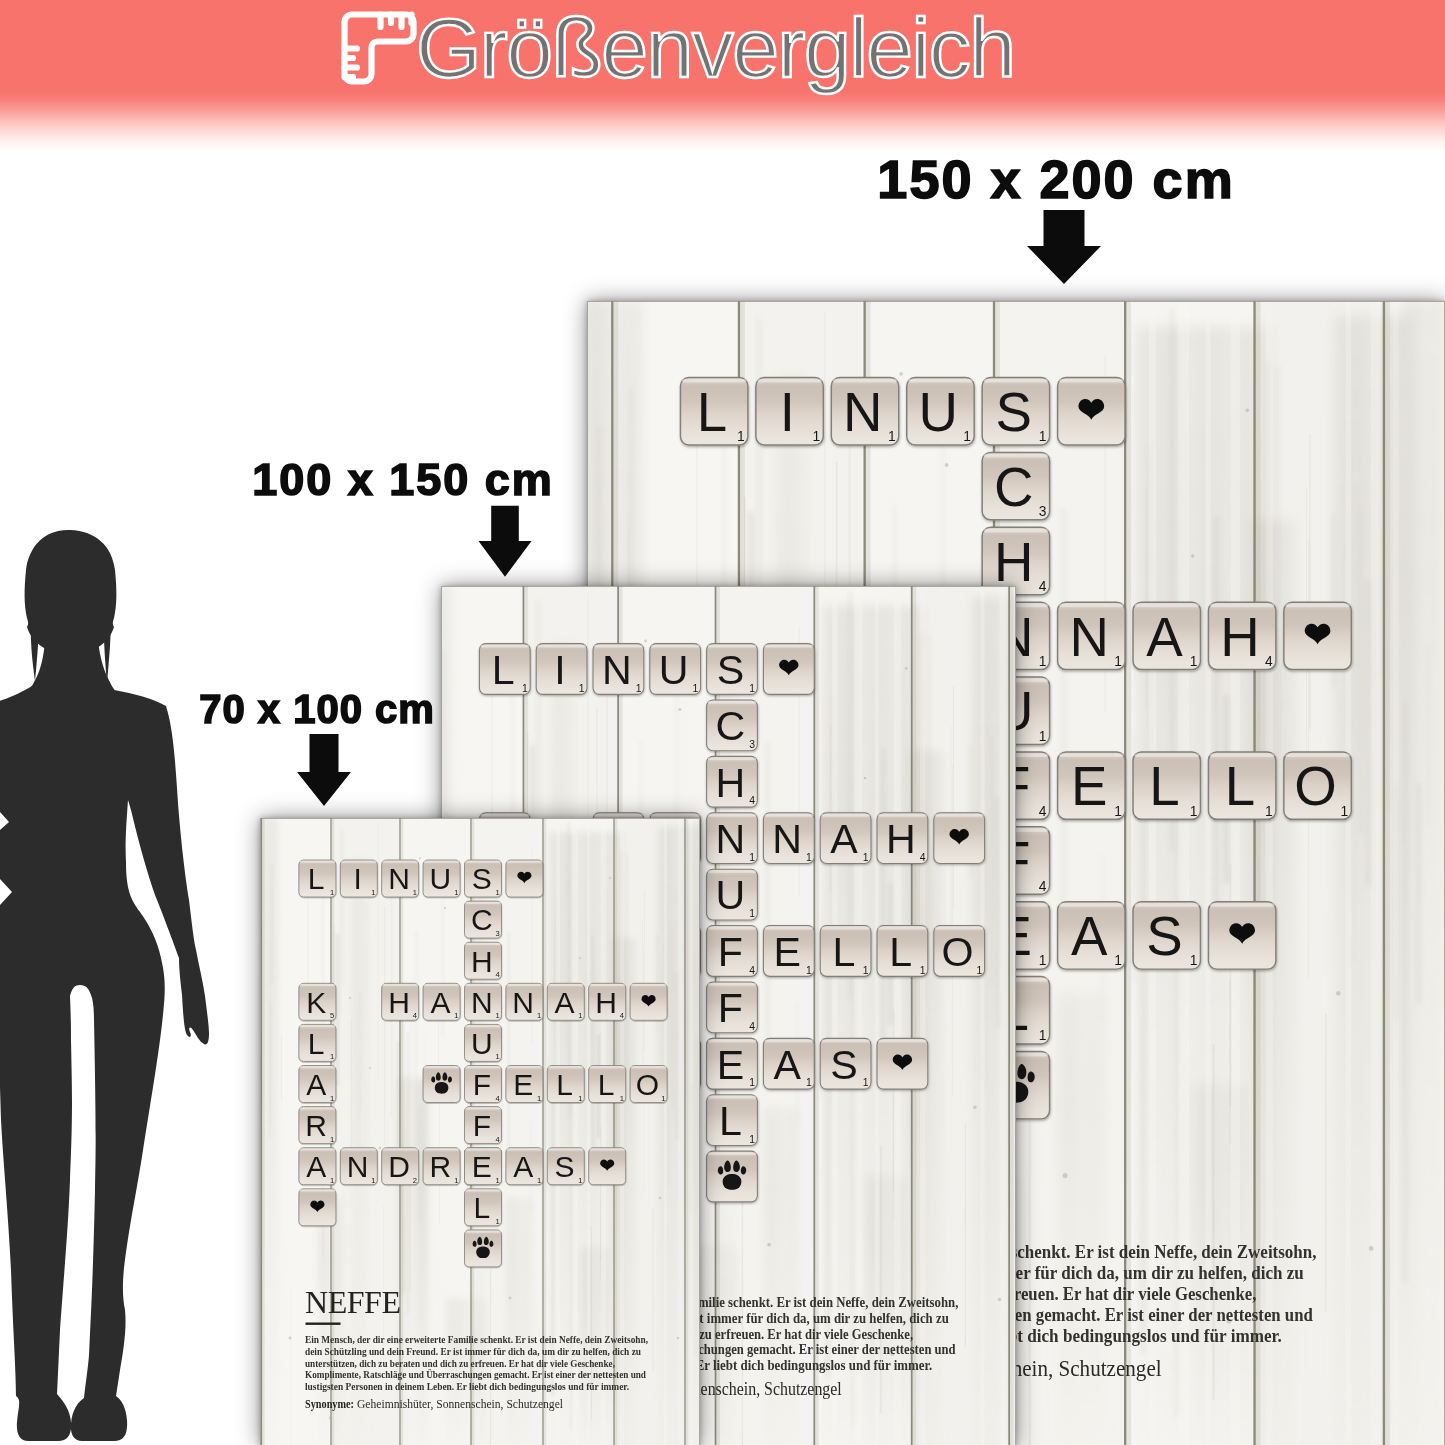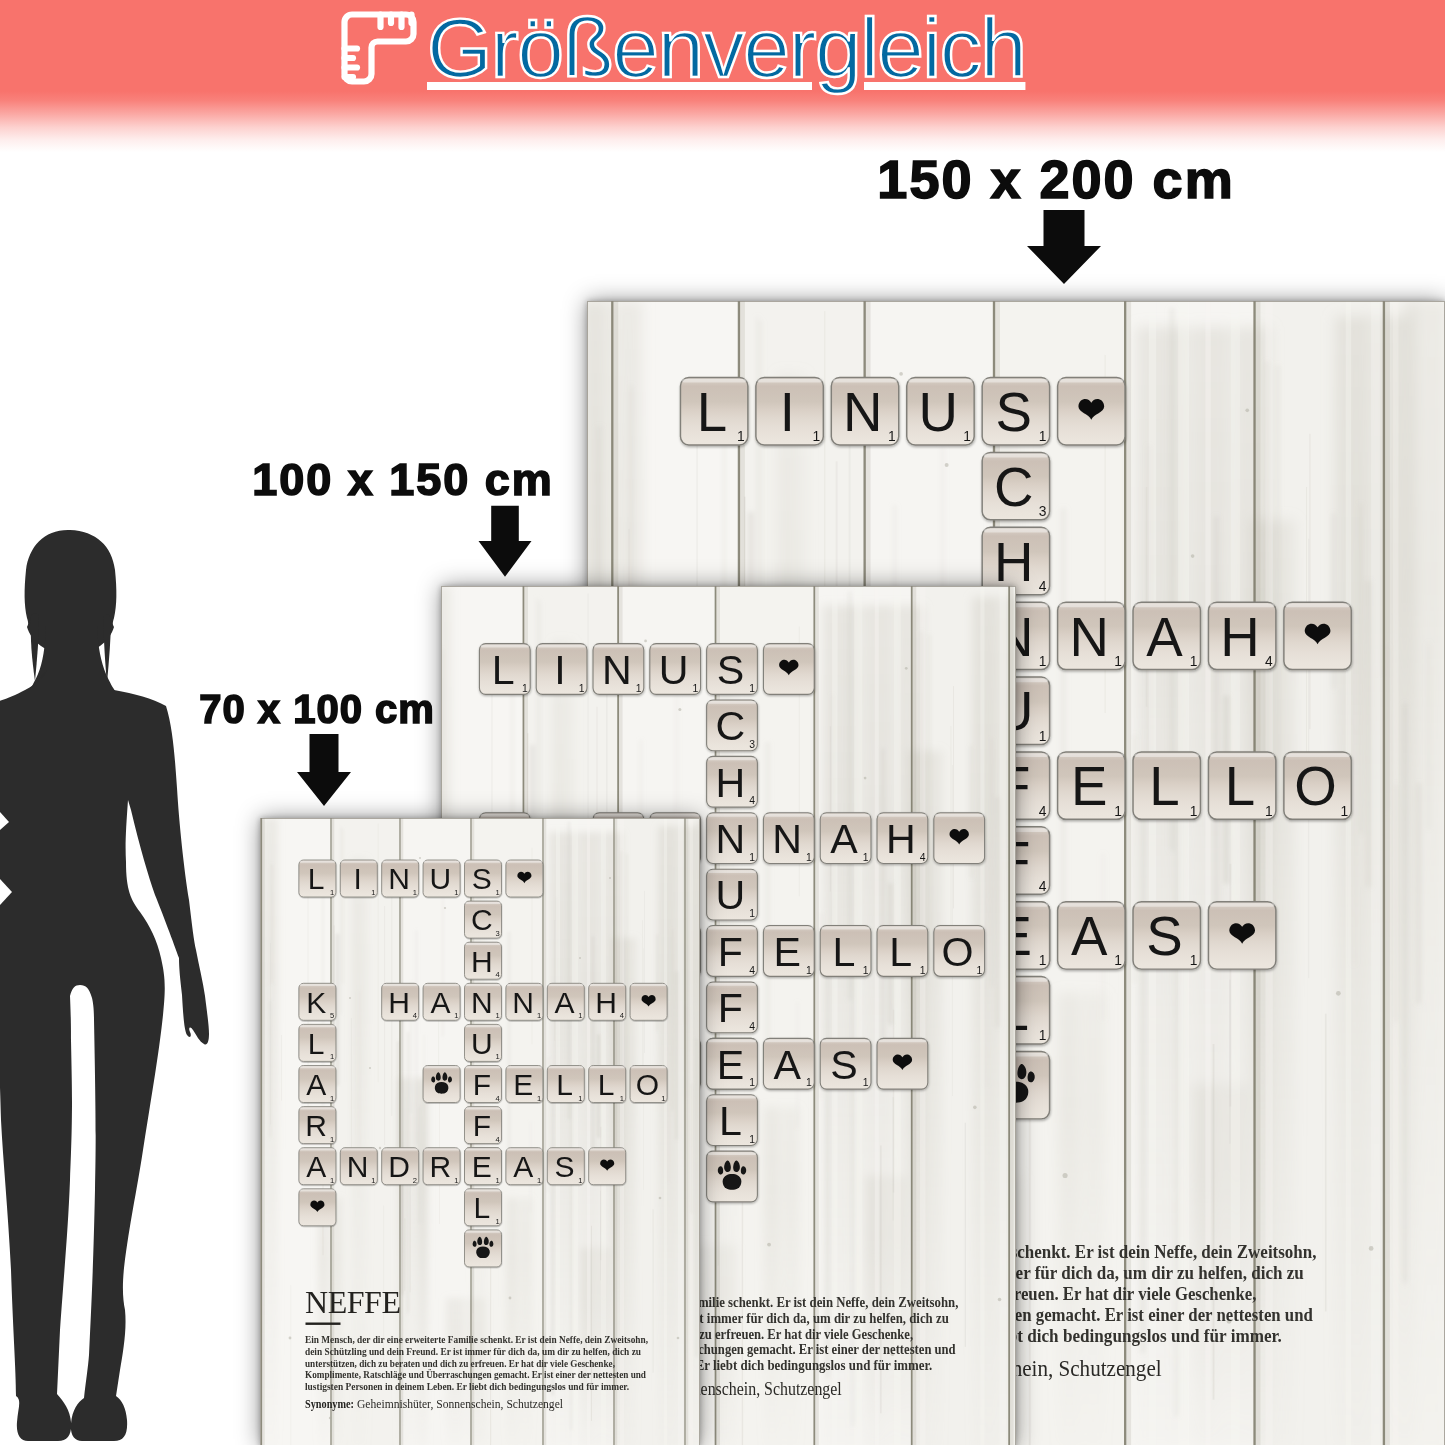--- a/index.html
+++ b/index.html
@@ -414,21 +414,21 @@
       <path d="M50,3.5 L50,12"></path>
       <path d="M60.5,3.5 L60.5,16"></path>
       <path d="M70.5,3.5 L70.5,12"></path>
 <path d="M3.5,37.5 L16,37.5"></path>
       <path d="M3.5,47 L12,47"></path>
       <path d="M3.5,56.5 L16,56.5"></path>
       <path d="M3.5,66 L12,66"></path>
 </g>
 </svg>
 
-<div style="position:absolute;left:427px;top:0px;width:640px;z-index:6;font:400 84px 'Liberation Sans',sans-serif;color:#0369a1;letter-spacing:-1.5px;white-space:nowrap;line-height:96px;text-decoration:underline;-webkit-text-stroke:2.4px #ffffff;">Größenvergleich</div>
+<div style="position:absolute;left:416px;top:0px;width:640px;z-index:6;font:400 84px 'Liberation Sans',sans-serif;color:#737373;letter-spacing:-1.5px;white-space:nowrap;line-height:96px;-webkit-text-stroke:2.4px #ffffff;">Größenvergleich</div>
 
 <svg style="position:absolute;left:0;top:0;z-index:1" width="230" height="1445" viewBox="0 0 230 1445">
 <g fill="#2c2c2c">
 
 <path d="M70,530 C96,531 112,546 115,570 C117,590 117,605 114,618 C112,624 113,625 114,627 C112,634 107,641 100,646 C93,651 85,654 71,654 C57,654 48,651 41,646 C34,641 29,634 27,627 C28,625 29,624 27,618 C24,605 24,590 26,570 C29,546 45,529 70,530 Z"></path>
 
 <path d="M31,616 C30,640 32,660 35,681 C37,660 39,638 39,616 C36,612 33,612 31,616 Z"></path>
 
 <path d="M103,618 C104,642 105,662 107,683 C109,660 111,638 111,618 C108,613 105,613 103,618 Z"></path>
 

